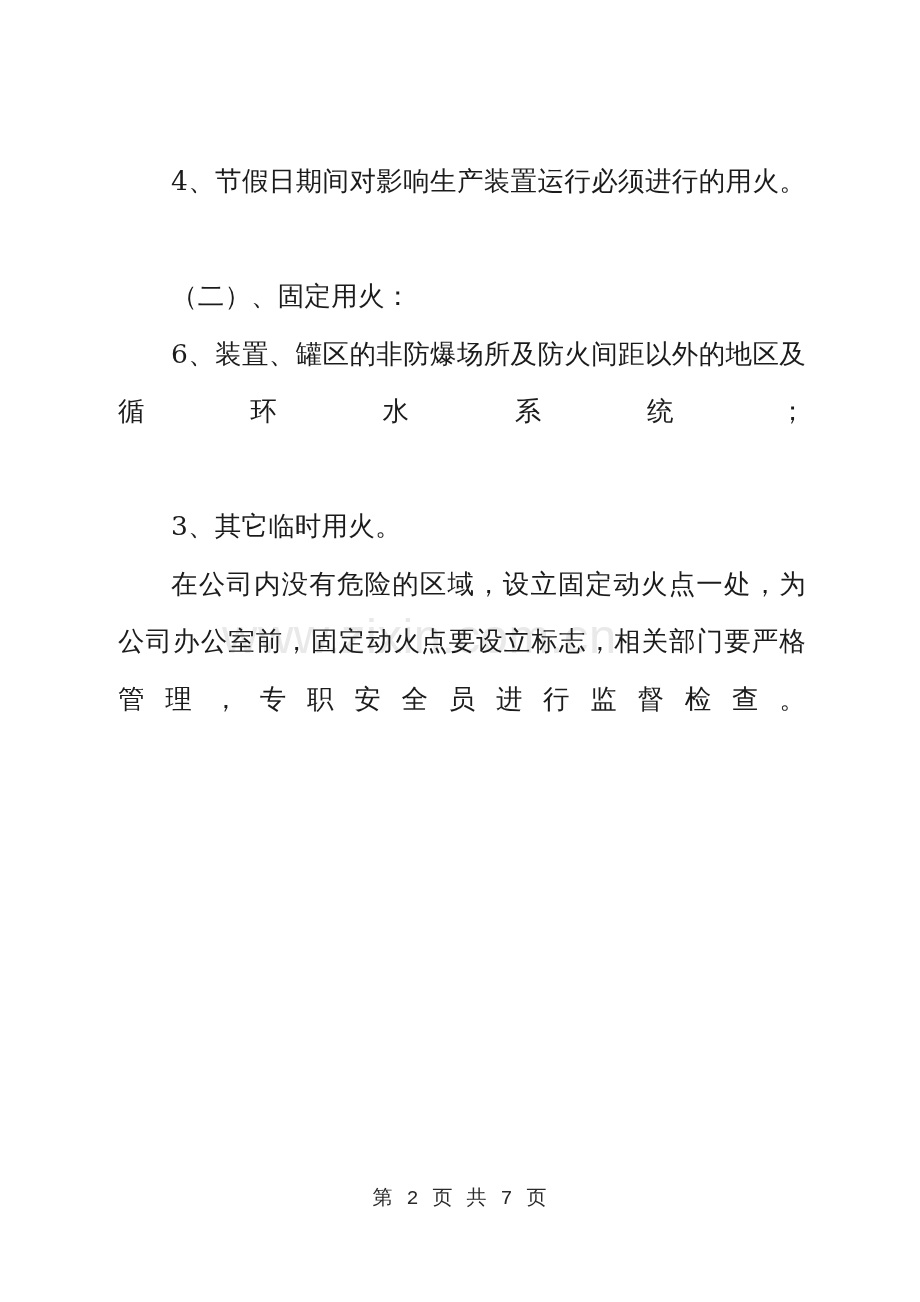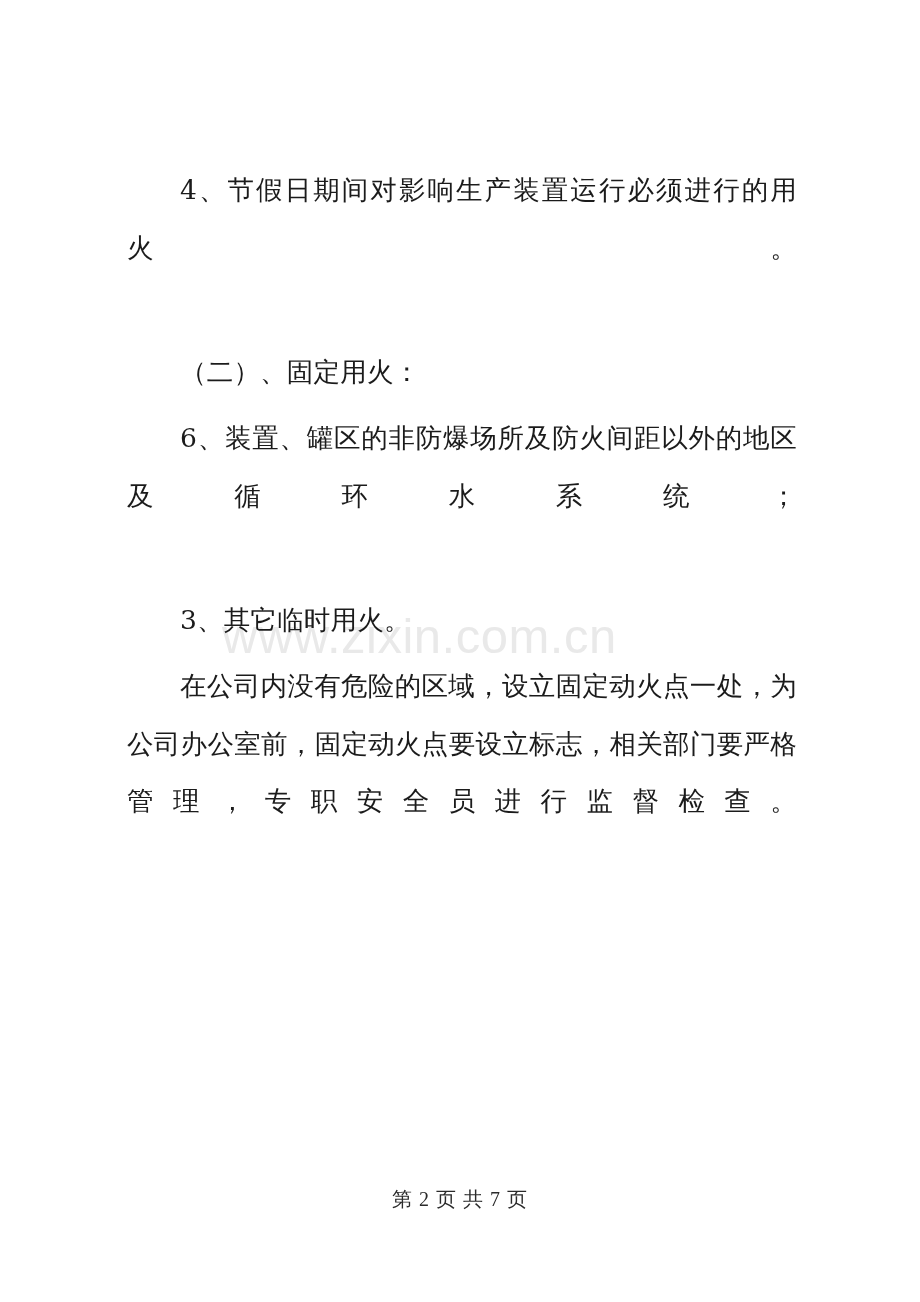--- a/index.html
+++ b/index.html
@@ -38,21 +38,21 @@
   
   .body-block {
     position: absolute;
     left: 118px;
     top: 152px;
     width: 688px;
     z-index: 2;
   }
 
   .para {
-    margin: 9px;
+    margin: 0;
     font-size: 26.5px;
     line-height: 57.5px;
     color: #1b1b1b;
     text-align: justify;
     text-justify: inter-character;
     text-indent: 53px;
     letter-spacing: 0.2px;
     font-family: "DejaVu Serif", "Liberation Serif", serif;
     -webkit-font-smoothing: antialiased;
   }
@@ -69,21 +69,21 @@
   .footer {
     position: absolute;
     left: 0;
     top: 1184px;
     width: 920px;
     text-align: center;
     font-size: 20px;
     line-height: 30px;
     color: #2a2a2a;
     letter-spacing: 1px;
-    font-family: Liberation Serif, serif;
+    font-family: Liberation Mono, monospace;
     z-index: 2;
   }
 </style>
 </head>
 <body>
 
 <div class="page">
 
   <div class="watermark">www.zixin.com.cn</div>
 

